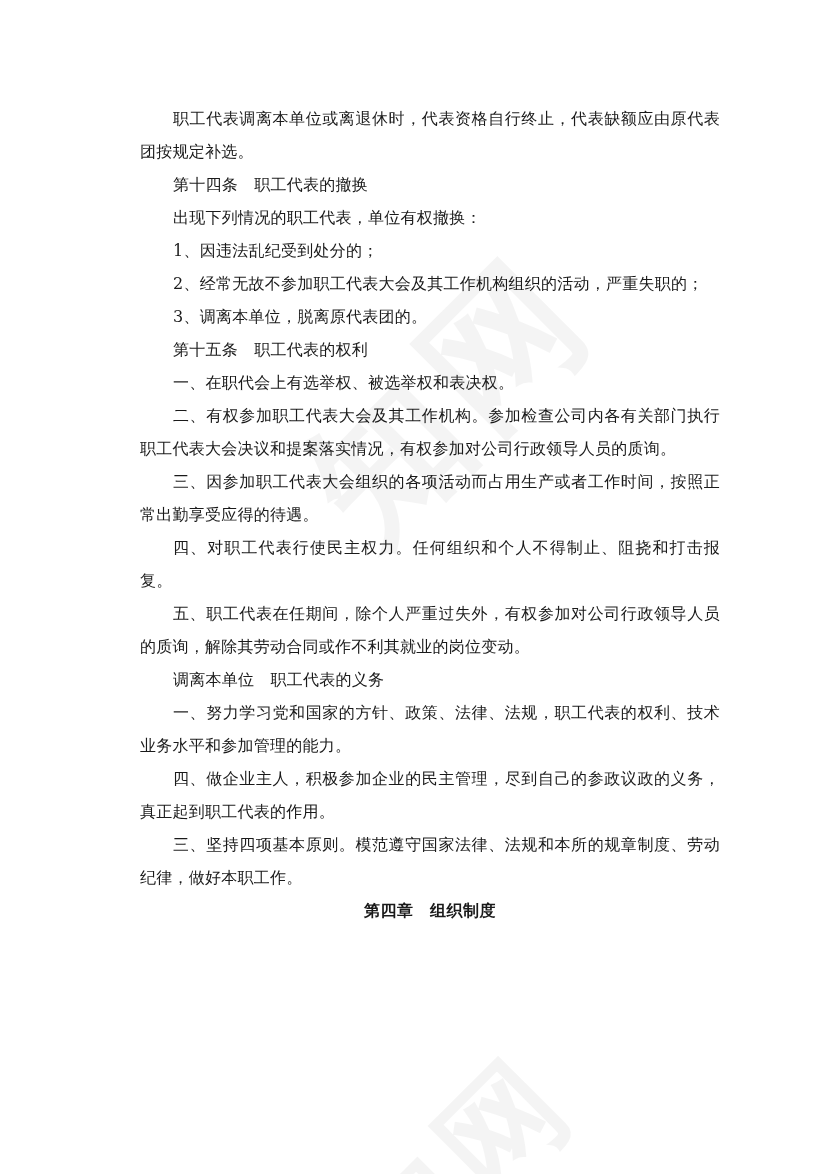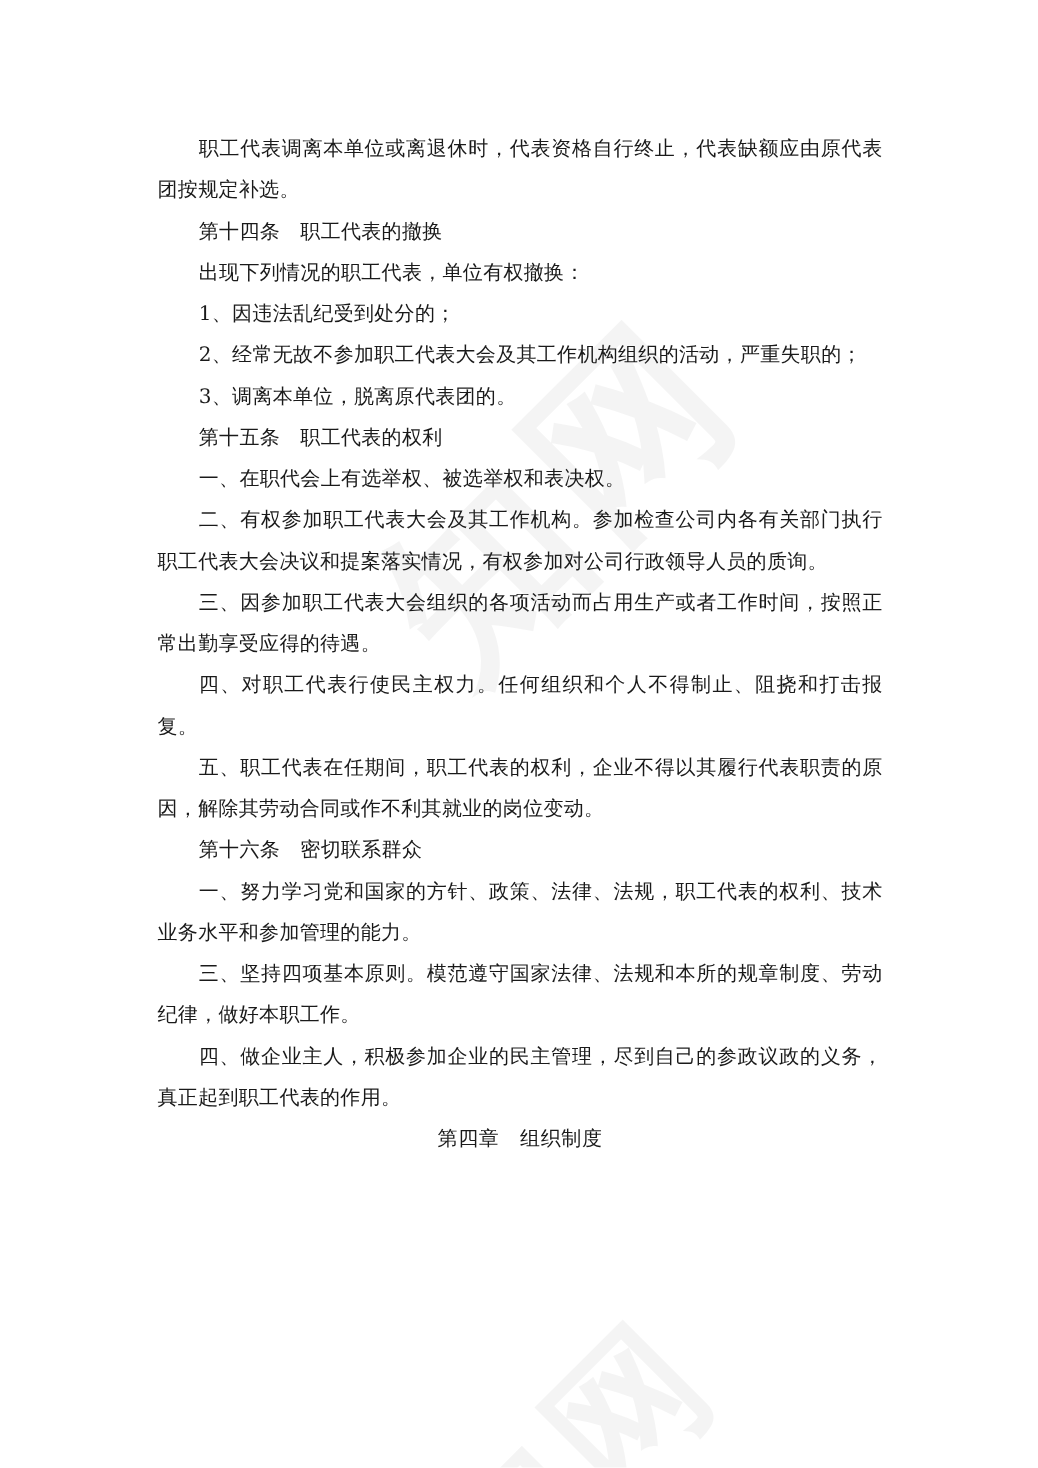--- a/index.html
+++ b/index.html
@@ -24,36 +24,36 @@
       transform: rotate(-45deg);
       white-space: nowrap;
       pointer-events: none;
       user-select: none;
       letter-spacing: 10px;
     }
     .wm1 { left: 290px; top: 300px; }
     .wm2 { left: 330px; top: 1090px; font-size: 120px; }
     .page {
       position: absolute;
-      left: 126px;
+      left: 140px;
       top: 102px;
       width: 580px;
     }
     .p {
       font-size: 16px;
       line-height: 33px;
       margin: 0;
       text-align: justify;
       text-justify: inter-ideograph;
       letter-spacing: 0.25px;
     }
     .indent { text-indent: 33px; }
     .heading {
       font-family: "DejaVu Sans", "Liberation Sans", sans-serif;
-      font-weight: normal;
+      font-weight: bold;
       text-align: center;
       font-size: 16px;
       line-height: 33px;
       margin: 0;
       letter-spacing: 0.5px;
     }
   </style>
 </head>
 <body>
 
@@ -65,19 +65,19 @@
   <p class="p indent">第十四条　职工代表的撤换</p>
   <p class="p indent">出现下列情况的职工代表，单位有权撤换：</p>
   <p class="p indent">1、因违法乱纪受到处分的；</p>
   <p class="p indent">2、经常无故不参加职工代表大会及其工作机构组织的活动，严重失职的；</p>
   <p class="p indent">3、调离本单位，脱离原代表团的。</p>
   <p class="p indent">第十五条　职工代表的权利</p>
   <p class="p indent">一、在职代会上有选举权、被选举权和表决权。</p>
   <p class="p indent">二、有权参加职工代表大会及其工作机构。参加检查公司内各有关部门执行职工代表大会决议和提案落实情况，有权参加对公司行政领导人员的质询。</p>
   <p class="p indent">三、因参加职工代表大会组织的各项活动而占用生产或者工作时间，按照正常出勤享受应得的待遇。</p>
   <p class="p indent">四、对职工代表行使民主权力。任何组织和个人不得制止、阻挠和打击报复。</p>
-  <p class="p indent">五、职工代表在任期间，职工代表的权利，企业不得以其履行代表职责的原因，解除其劳动合同或作不利其就业的岗位变动。</p>
-  <p class="p indent">第十六条　密切联系群众</p>
+  <p class="p indent">五、职工代表在任期间，除个人严重过失外，有权参加对公司行政领导人员的质询，解除其劳动合同或作不利其就业的岗位变动。</p>
+  <p class="p indent">调离本单位　职工代表的义务</p>
   <p class="p indent">一、努力学习党和国家的方针、政策、法律、法规，职工代表的权利、技术业务水平和参加管理的能力。</p>
+  <p class="p indent">四、做企业主人，积极参加企业的民主管理，尽到自己的参政议政的义务，真正起到职工代表的作用。</p>
   <p class="p indent">三、坚持四项基本原则。模范遵守国家法律、法规和本所的规章制度、劳动纪律，做好本职工作。</p>
-  <p class="p indent">四、做企业主人，积极参加企业的民主管理，尽到自己的参政议政的义务，真正起到职工代表的作用。</p>
   <p class="heading">第四章　组织制度</p>
 </div>
 
 </body></html>

